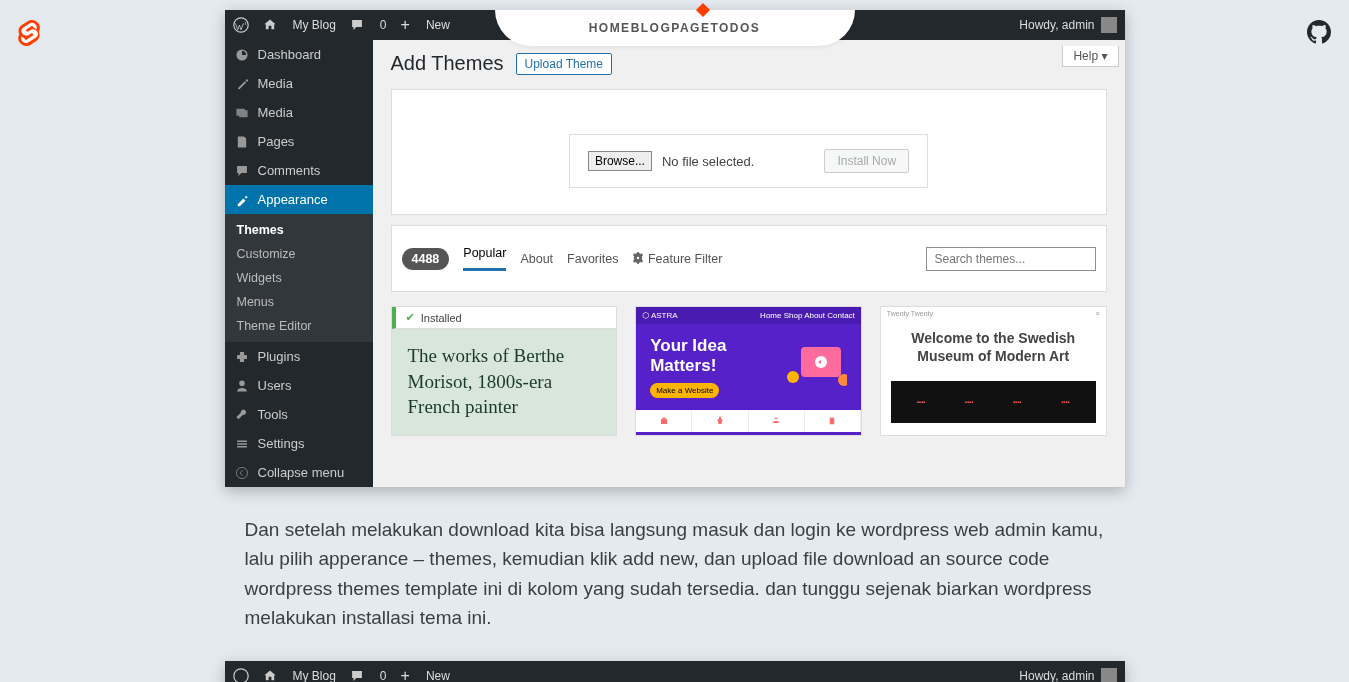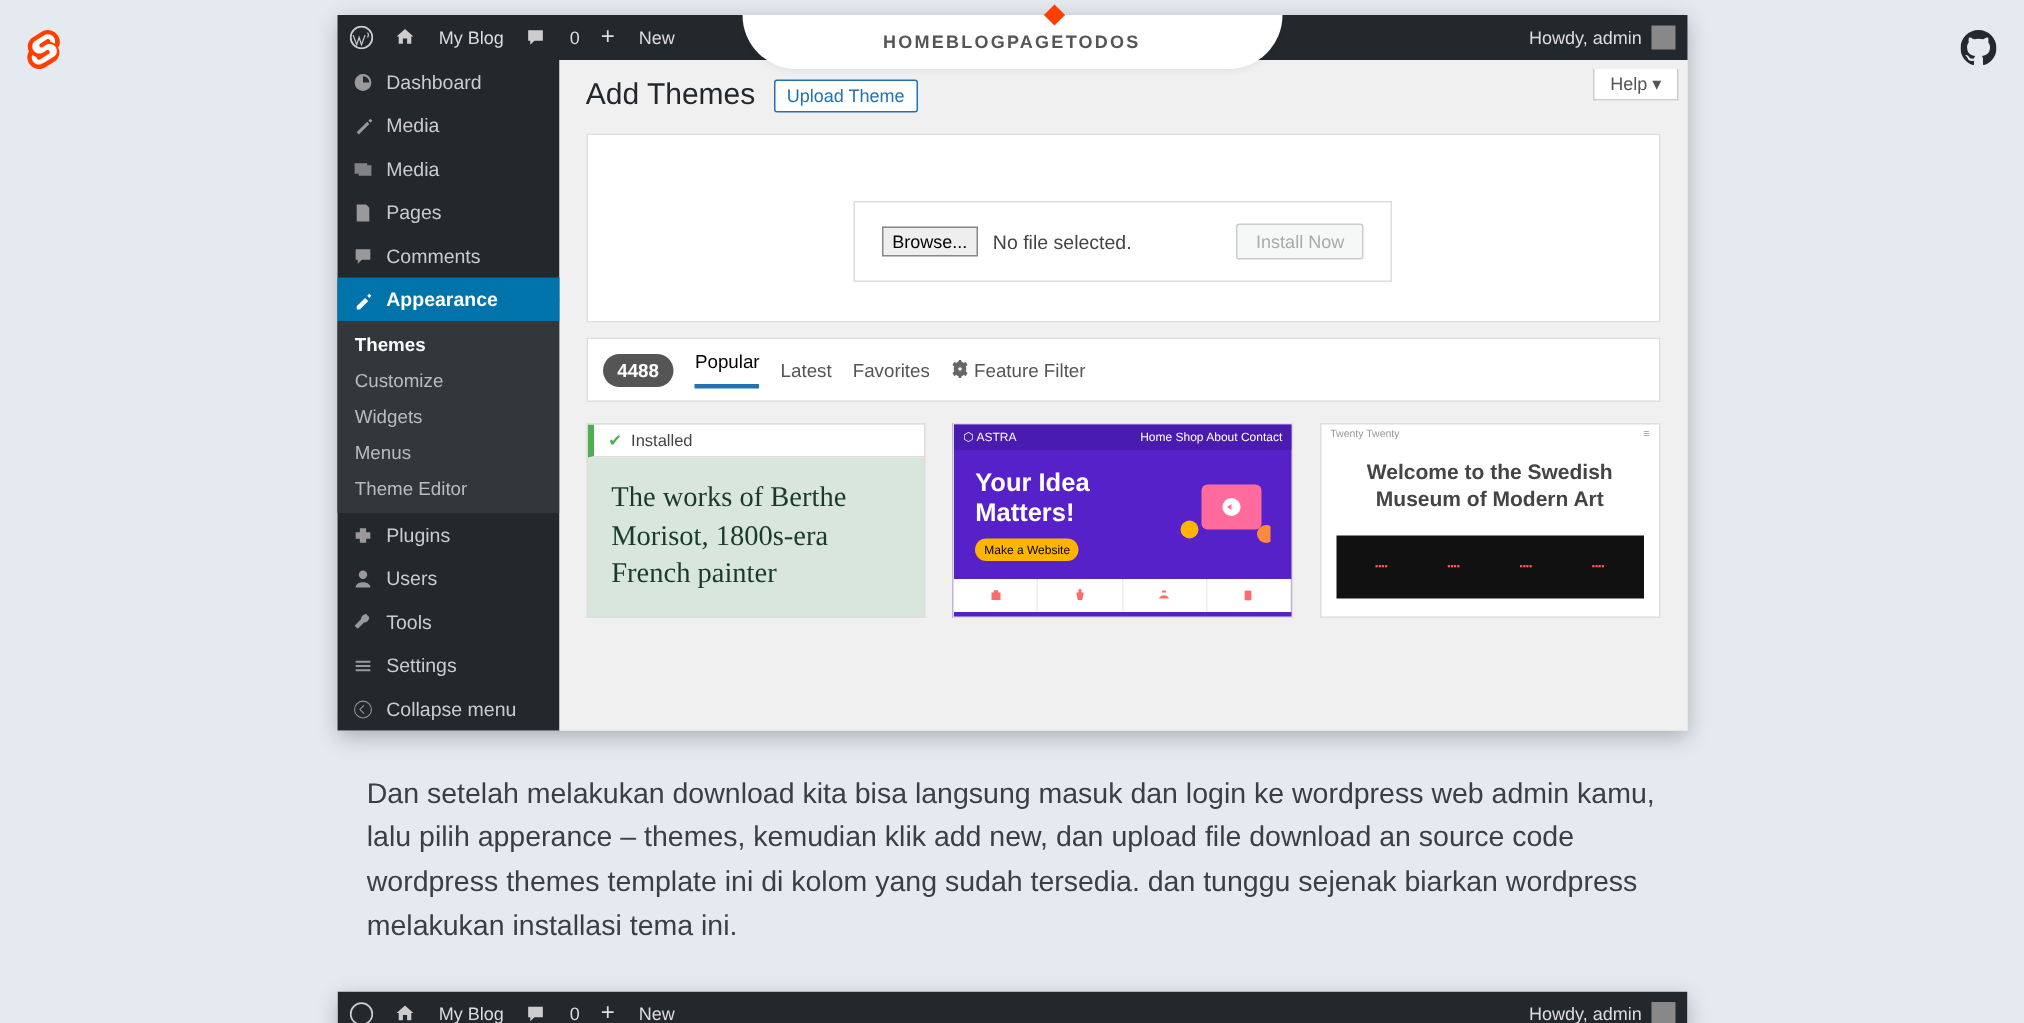--- a/index.html
+++ b/index.html
@@ -11,35 +11,35 @@
 .top-nav a{font-size:12px;font-weight:600;letter-spacing:1.5px;color:#555;text-decoration:none}
 .top-nav .marker{position:absolute;top:-5px;left:50%;transform:translateX(23px) rotate(45deg);width:10px;height:10px;background:#ff3e00}
 .content{width:900px;margin:0 auto;padding-top:0}
 .wp-shot{width:900px;margin:10px auto 0;box-shadow:0 4px 14px rgba(0,0,0,.25);font-size:13px;background:#f0f0f1}
 .wp-bar{height:30px;background:#23282d;display:flex;align-items:center;color:#ddd;font-size:12px;padding:0 8px}
 .wp-bar .grp{display:flex;align-items:center;gap:16px;margin-right:14px}
 .wp-bar .right{margin-left:auto;display:flex;align-items:center;gap:6px}
 .wp-body{display:flex;min-height:420px}
 .wp-side{width:148px;background:#23282d;color:#ccc}
 .wp-side .mi{display:flex;align-items:center;gap:8px;padding:7px 10px;font-size:13px}
-.wp-side .mi.cur{background:#0073aa;color:#fff;font-weight:700;position:relative}
+.wp-side .mi.cur{background:#0073aa;color:#fff;font-weight:400;position:relative}
 .wp-side .mi.cur::after{content:"";position:absolute;right:-7px;top:50%;margin-top:-7px;border:7px solid transparent;border-left-color:#0073aa}
 .wp-side .sub{background:#32373c;padding:4px 0}
 .wp-side .sub div{padding:5px 12px;font-size:12.5px;color:#bbb}
 .wp-side .sub .on{color:#fff;font-weight:600}
 .wp-main{flex:1;background:#f0f0f1}
 .wp-head{display:flex;align-items:center;padding:12px 18px 4px;gap:12px}
 .wp-head h1{font-size:20px;font-weight:400;color:#23282d}
 .btn-outline{border:1px solid #2271b1;color:#2271b1;background:#fff;padding:3px 8px;font-size:12px;border-radius:2px}
 .help{position:absolute;right:6px;top:36px;background:#fff;border:1px solid #ccc;border-top:none;padding:3px 10px;font-size:12px;color:#555}
 .upload-area{background:#fff;border:1px solid #ddd;margin:10px 18px;padding:26px;text-align:center}
 .upload-box{display:inline-flex;align-items:center;gap:10px;border:1px solid #ddd;padding:14px 18px;margin-top:18px;background:#fff}
 .browse{border:1px solid #888;background:#eee;padding:2px 6px;font-size:12px}
 .install{border:1px solid #ccc;color:#aaa;background:#f6f7f7;padding:4px 12px;font-size:12px;border-radius:2px;margin-left:60px}
-.filter-bar{background:#fff;border:1px solid #ddd;margin:10px 18px 0;display:flex;align-items:center;padding:8px 10px;gap:14px;font-size:12.5px}
+.filter-bar{background:#fff;border:1px solid #ddd;margin:10px 18px 0;display:flex;align-items:center;padding:20px 10px;gap:14px;font-size:12.5px}
 .count-pill{background:#555;color:#fff;border-radius:14px;padding:4px 10px;font-weight:600}
 .filter-bar .tab{color:#555}
 .filter-bar .tab.on{color:#000;border-bottom:3px solid #2271b1;padding-bottom:8px}
 .search{margin-left:auto}
 .search input{border:1px solid #8c8f94;padding:4px 8px;width:170px;font-size:12px}
 .themes-row{display:flex;gap:18px;padding:14px 18px}
 .theme-card{flex:1;background:#fff;border:1px solid #ddd;height:130px;overflow:hidden;position:relative}
 .tc1{background:#d8e6db}
 .tc1 .inst{background:#fff;border-bottom:1px solid #ddd;font-size:11px;padding:4px 10px;display:flex;align-items:center;gap:6px;border-left:4px solid #4caf50}
 .tc1 .txt{padding:14px 16px;font-size:19px;color:#1a3a2a;font-family:Georgia,serif;line-height:1.35}
@@ -223,25 +223,26 @@
           <div class="upload-area">
             <div class="upload-box">
               <button class="browse">Browse...</button>
               <span>No file selected.</span>
               <button class="install">Install Now</button>
             </div>
           </div>
           <div class="filter-bar">
             <span class="count-pill">4488</span>
             <span class="tab on">Popular</span>
-            <span class="tab">Latest</span>
+            <span class="tab">About</span>
             <span class="tab">Favorites</span>
             <span class="tab"><svg width="12" height="12" viewBox="0 0 20 20" style="vertical-align:-1px">
                   <path fill="#666" d="M10 12a2 2 0 100-4 2 2 0 000 4zm7-2a7 7 0 01-.6 2.8l2 1.6-2 3.4-2.4-1a7 7 0 01-2.4 1.4L11 21H9l-.6-2.8a7 7 0 01-2.4-1.4l-2.4 1-2-3.4 2-1.6A7 7 0 013 10a7 7 0 01.6-2.8l-2-1.6 2-3.4 2.4 1A7 7 0 018.4 1.8L9-1h2l.6 2.8a7 7 0 012.4 1.4l2.4-1 2 3.4-2 1.6c.4.9.6 1.8.6 2.8z"></path>
                 </svg> <span>Feature Filter</span></span>
+            <span class="search"><input placeholder="Search themes..." style=""></span>
           </div>
           <div class="themes-row">
             <div class="theme-card tc1">
               <div class="inst">
                   <span style="color:#4caf50">✔</span>
                   <span>Installed</span>
                 </div>
               <div class="txt">The works of Berthe Morisot, 1800s-era French painter</div>
             </div>
             <div class="theme-card tc2">

